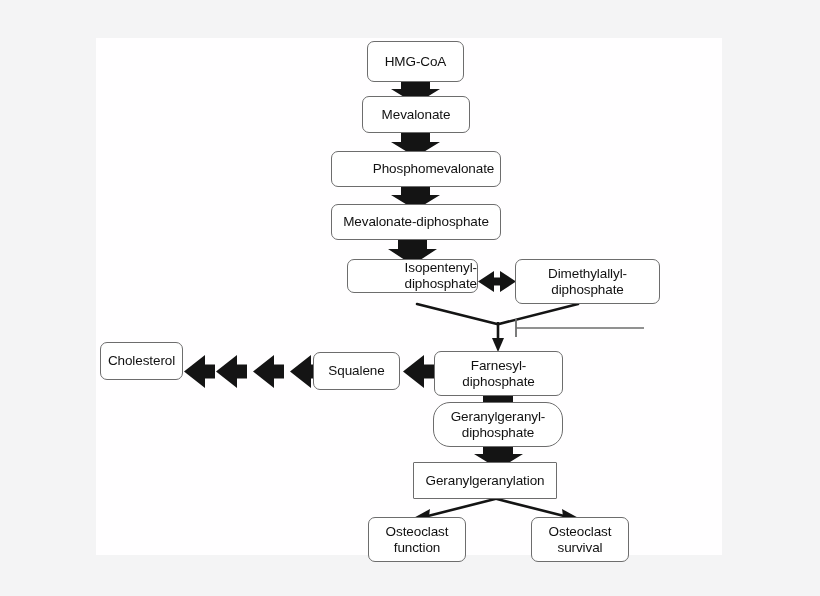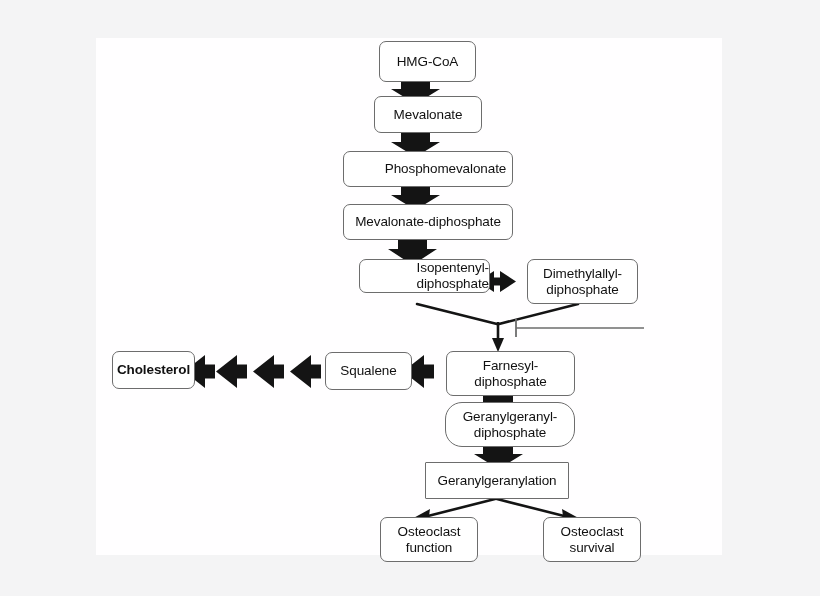--- a/index.html
+++ b/index.html
@@ -44,21 +44,20 @@
     display: flex;
     align-items: center;
     justify-content: center;
     text-align: center;
     color: #111111;
     font-size: 13.5px;
     line-height: 1.16;
     letter-spacing: -0.1px;
     white-space: pre-line;
     z-index: 3;
-    margin-left: 12px;
   }
   .node.square {
     border-radius: 1px;
   }
   .node-label {
     display: block;
     white-space: pre-line;
   }
 </style>
 </head>
@@ -152,36 +151,36 @@
 
   <div class="node" style="left:331px; top:204px; width:170px; height:36px;">
     <span class="node-label">Mevalonate-diphosphate</span>
   </div>
 
   <div class="node" style="left:347px; top:259px; width:131px; height:34px;justify-content:flex-end;">
     <span class="node-label">Isopentenyl-
 diphosphate</span>
   </div>
 
-  <div class="node" style="left:515px; top:259px; width:111px; height:45px;">
+  <div class="node" style="left:515px; top:259px; width:145px; height:45px;">
     <span class="node-label">Dimethylallyl-
 diphosphate</span>
   </div>
 
 
   <div class="node" style="left:434px; top:351px; width:129px; height:45px;">
     <span class="node-label">Farnesyl-
 diphosphate</span>
   </div>
 
   <div class="node" style="left:313px; top:352px; width:87px; height:38px;">
     <span class="node-label">Squalene</span>
   </div>
 
-  <div class="node" style="left:100px; top:351px; width:83px; height:38px;font-weight:bold;">
+  <div class="node" style="left:100px; top:342px; width:83px; height:38px;">
     <span class="node-label">Cholesterol</span>
   </div>
 
   <div class="node" style="left:433px; top:402px; width:130px; height:45px;border-radius:17px;">
     <span class="node-label">Geranylgeranyl-
 diphosphate</span>
   </div>
 
   <div class="node square" style="left:413px; top:462px; width:144px; height:37px;">
     <span class="node-label">Geranylgeranylation</span>

